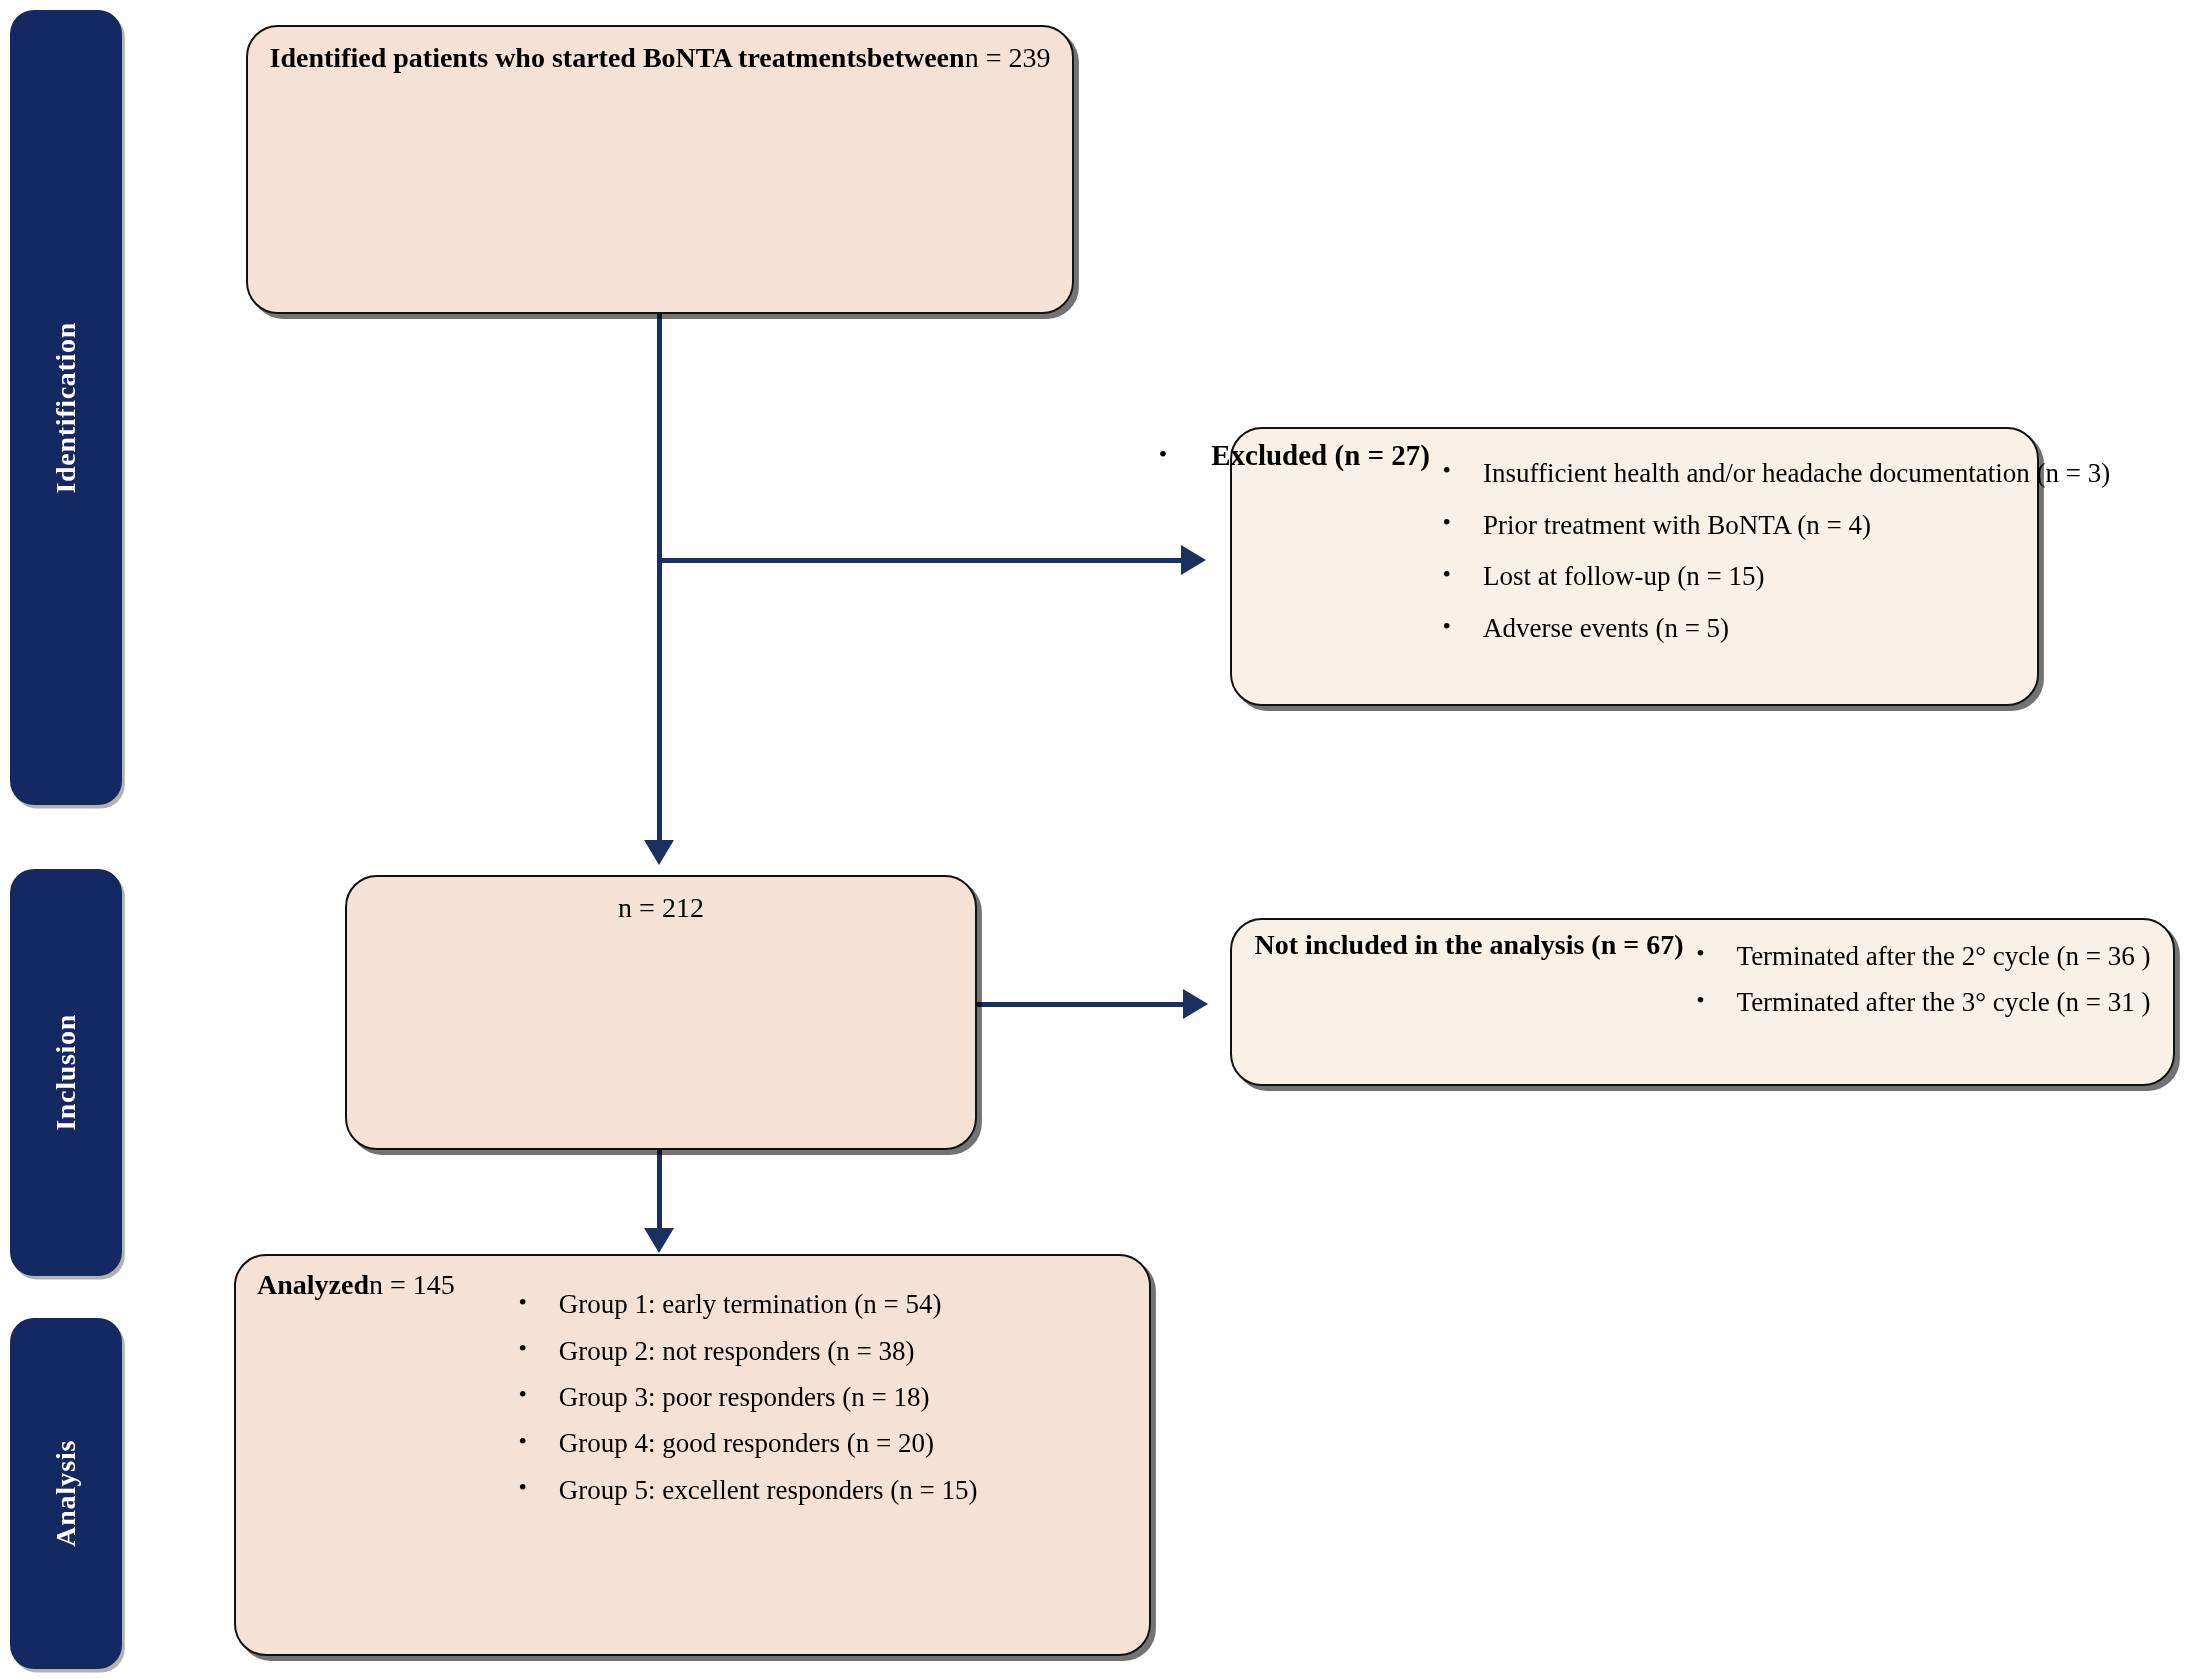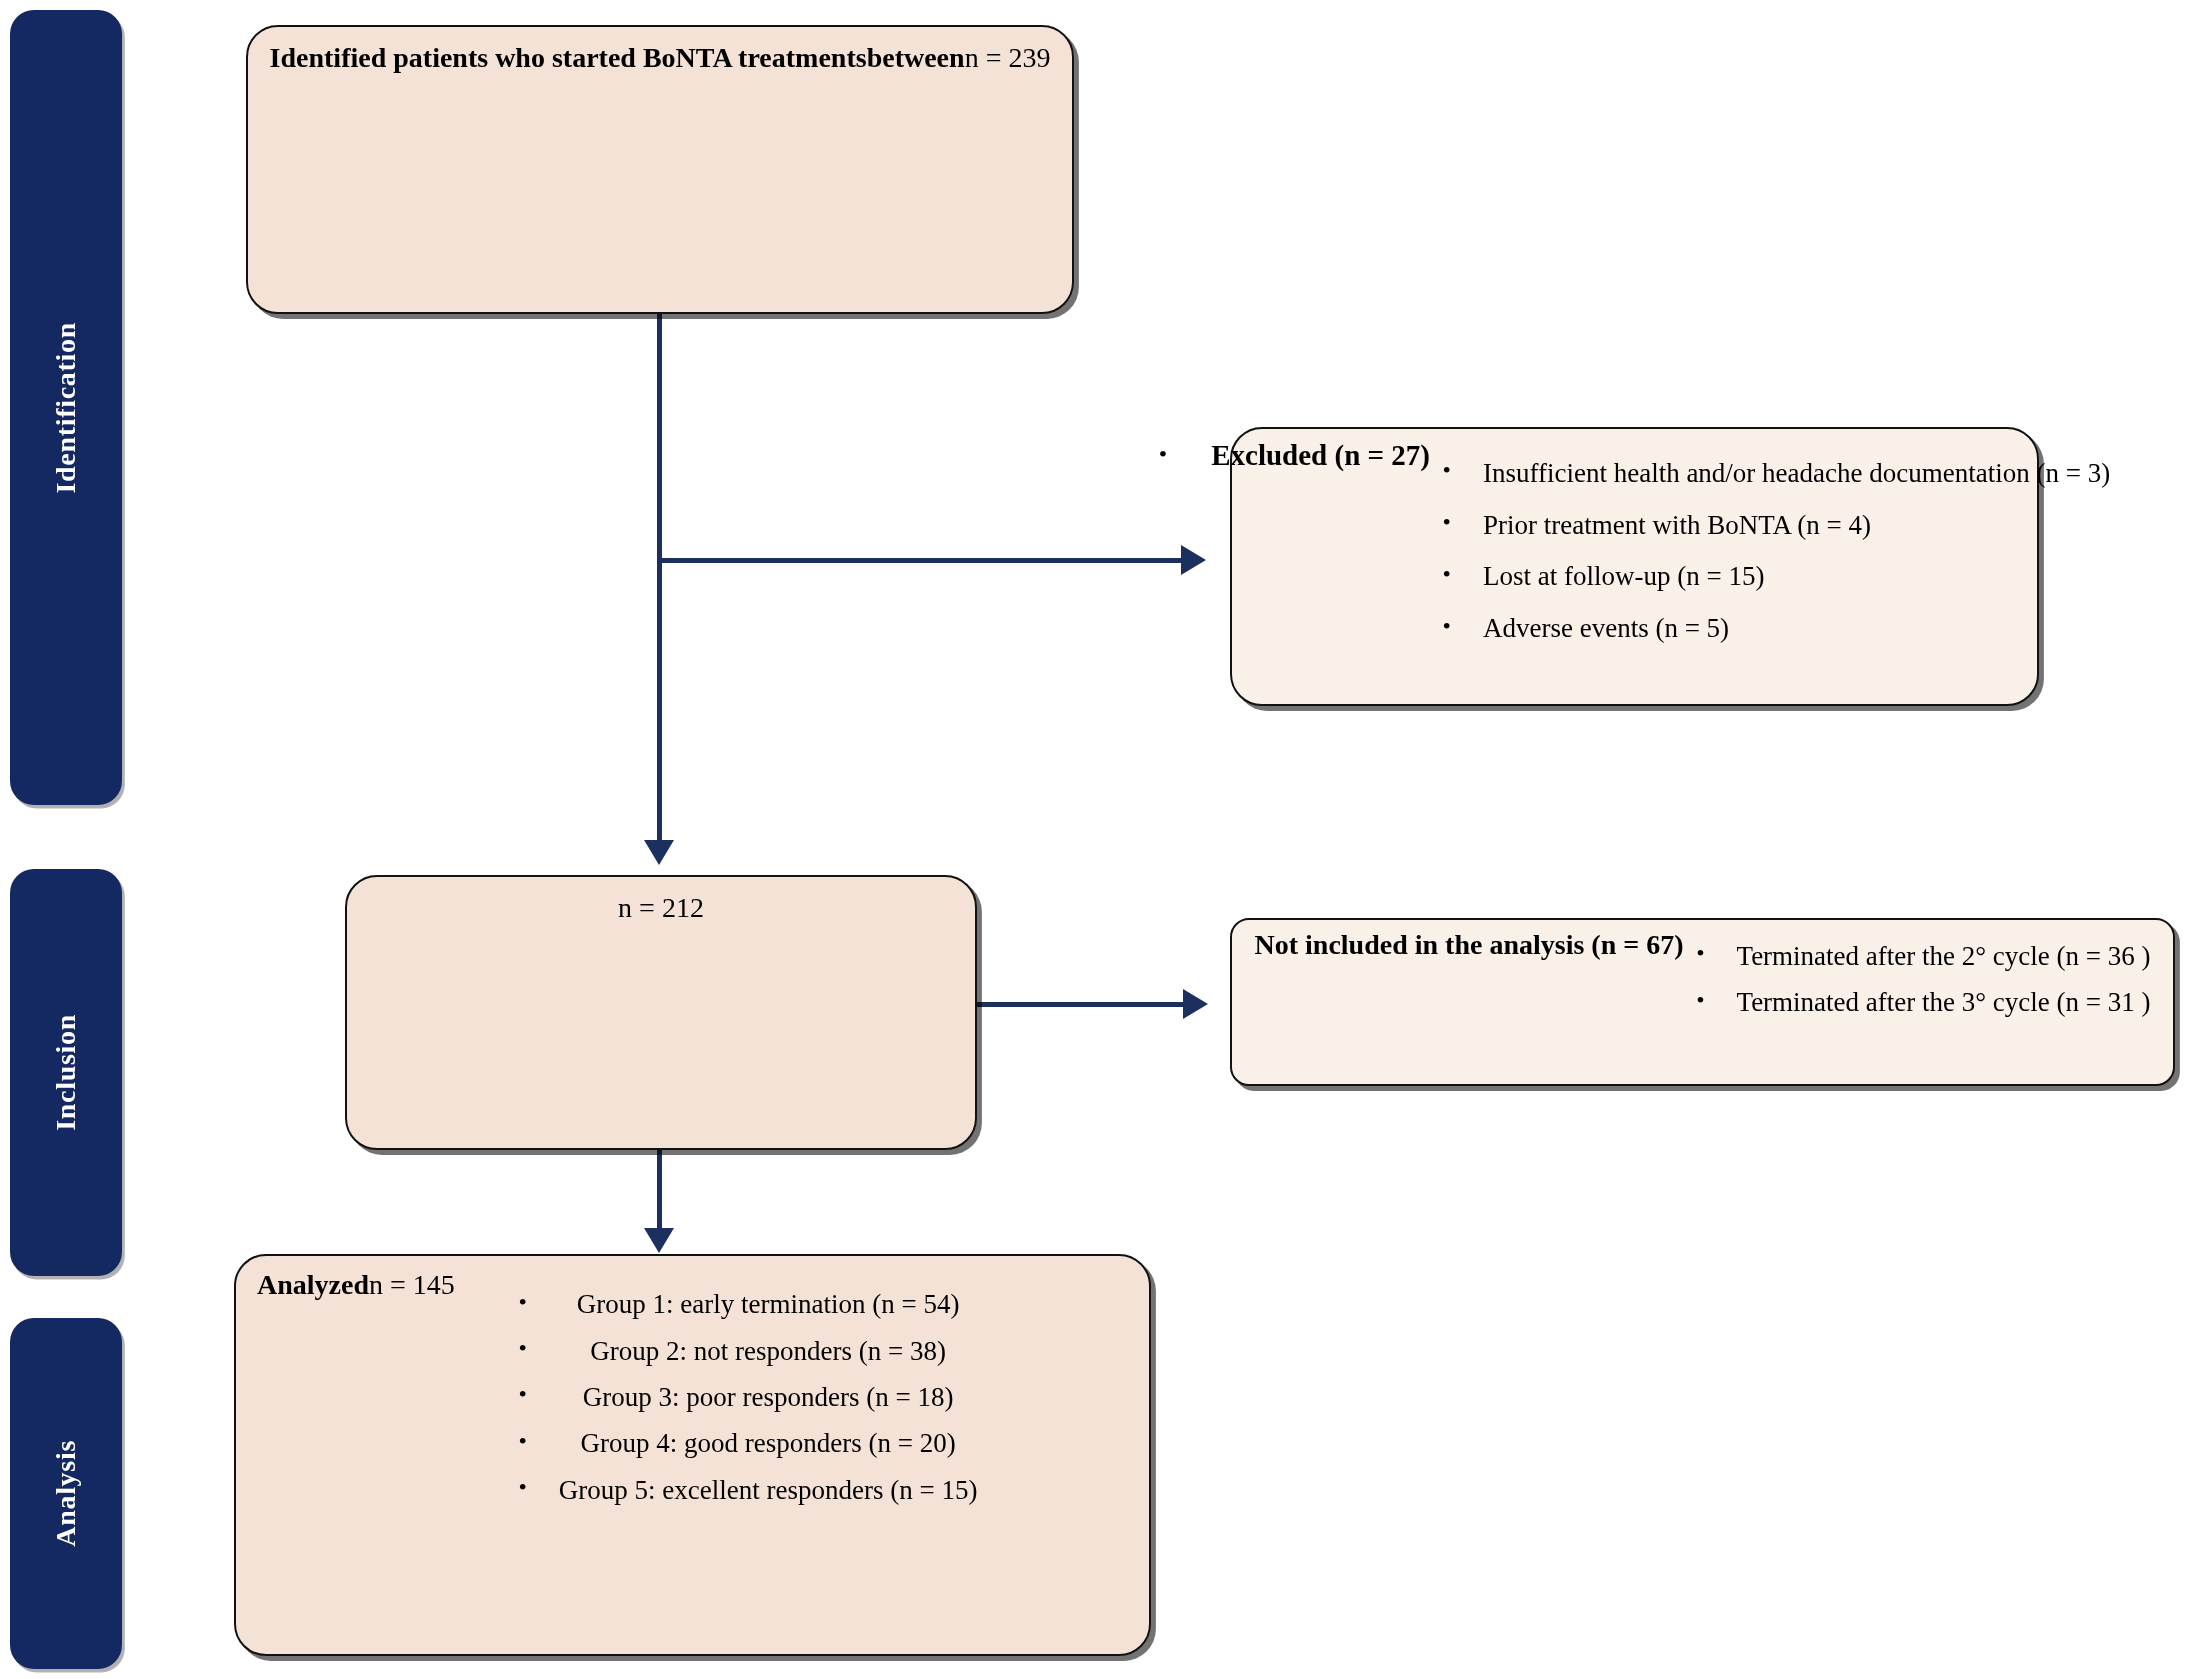--- a/index.html
+++ b/index.html
@@ -168,32 +168,32 @@
       <li>Prior treatment with BoNTA (n = 4)</li>
       <li>Lost at follow-up (n = 15)</li>
       <li>Adverse events (n = 5)</li>
     </ul>
   </div>
 
   <div class="flowbox primary" style="left:345px; top:875px; width:632px; height:275px;">
     <div class="line">n = 212</div>
   </div>
 
-  <div class="flowbox side" style="left:1230px; top:918px; width:945px; height:168px; padding:7px 15.4px;border-radius:19px;">
+  <div class="flowbox side" style="left:1230px; top:918px; width:945px; height:168px; padding:7px 15.4px;">
     <div class="line bold">Not included in the analysis (n = 67)</div>
     <ul class="blist tight">
       <li>Terminated after the 2° cycle (n = 36 )</li>
       <li>Terminated after the 3° cycle (n = 31   )</li>
     </ul>
   </div>
 
   <div class="flowbox primary" style="left:234px; top:1254px; width:917px; height:402px; padding:11.2px 21px; justify-content:flex-start;">
     <div class="line bold">Analyzed</div>
     <div class="line">n = 145</div>
-    <ul class="blist tight" style="margin-top:8.4px; padding-left:51px;text-align:center;">
+    <ul class="blist tight" style="margin-top:8.4px; padding-left:51px;">
       <li>Group 1: early termination (n = 54)</li>
       <li>Group 2: not responders (n = 38)</li>
       <li>Group 3: poor responders (n = 18)</li>
       <li>Group 4: good responders (n = 20)</li>
       <li>Group 5: excellent responders (n = 15)</li>
     </ul>
   </div>
 
 </div>
 

